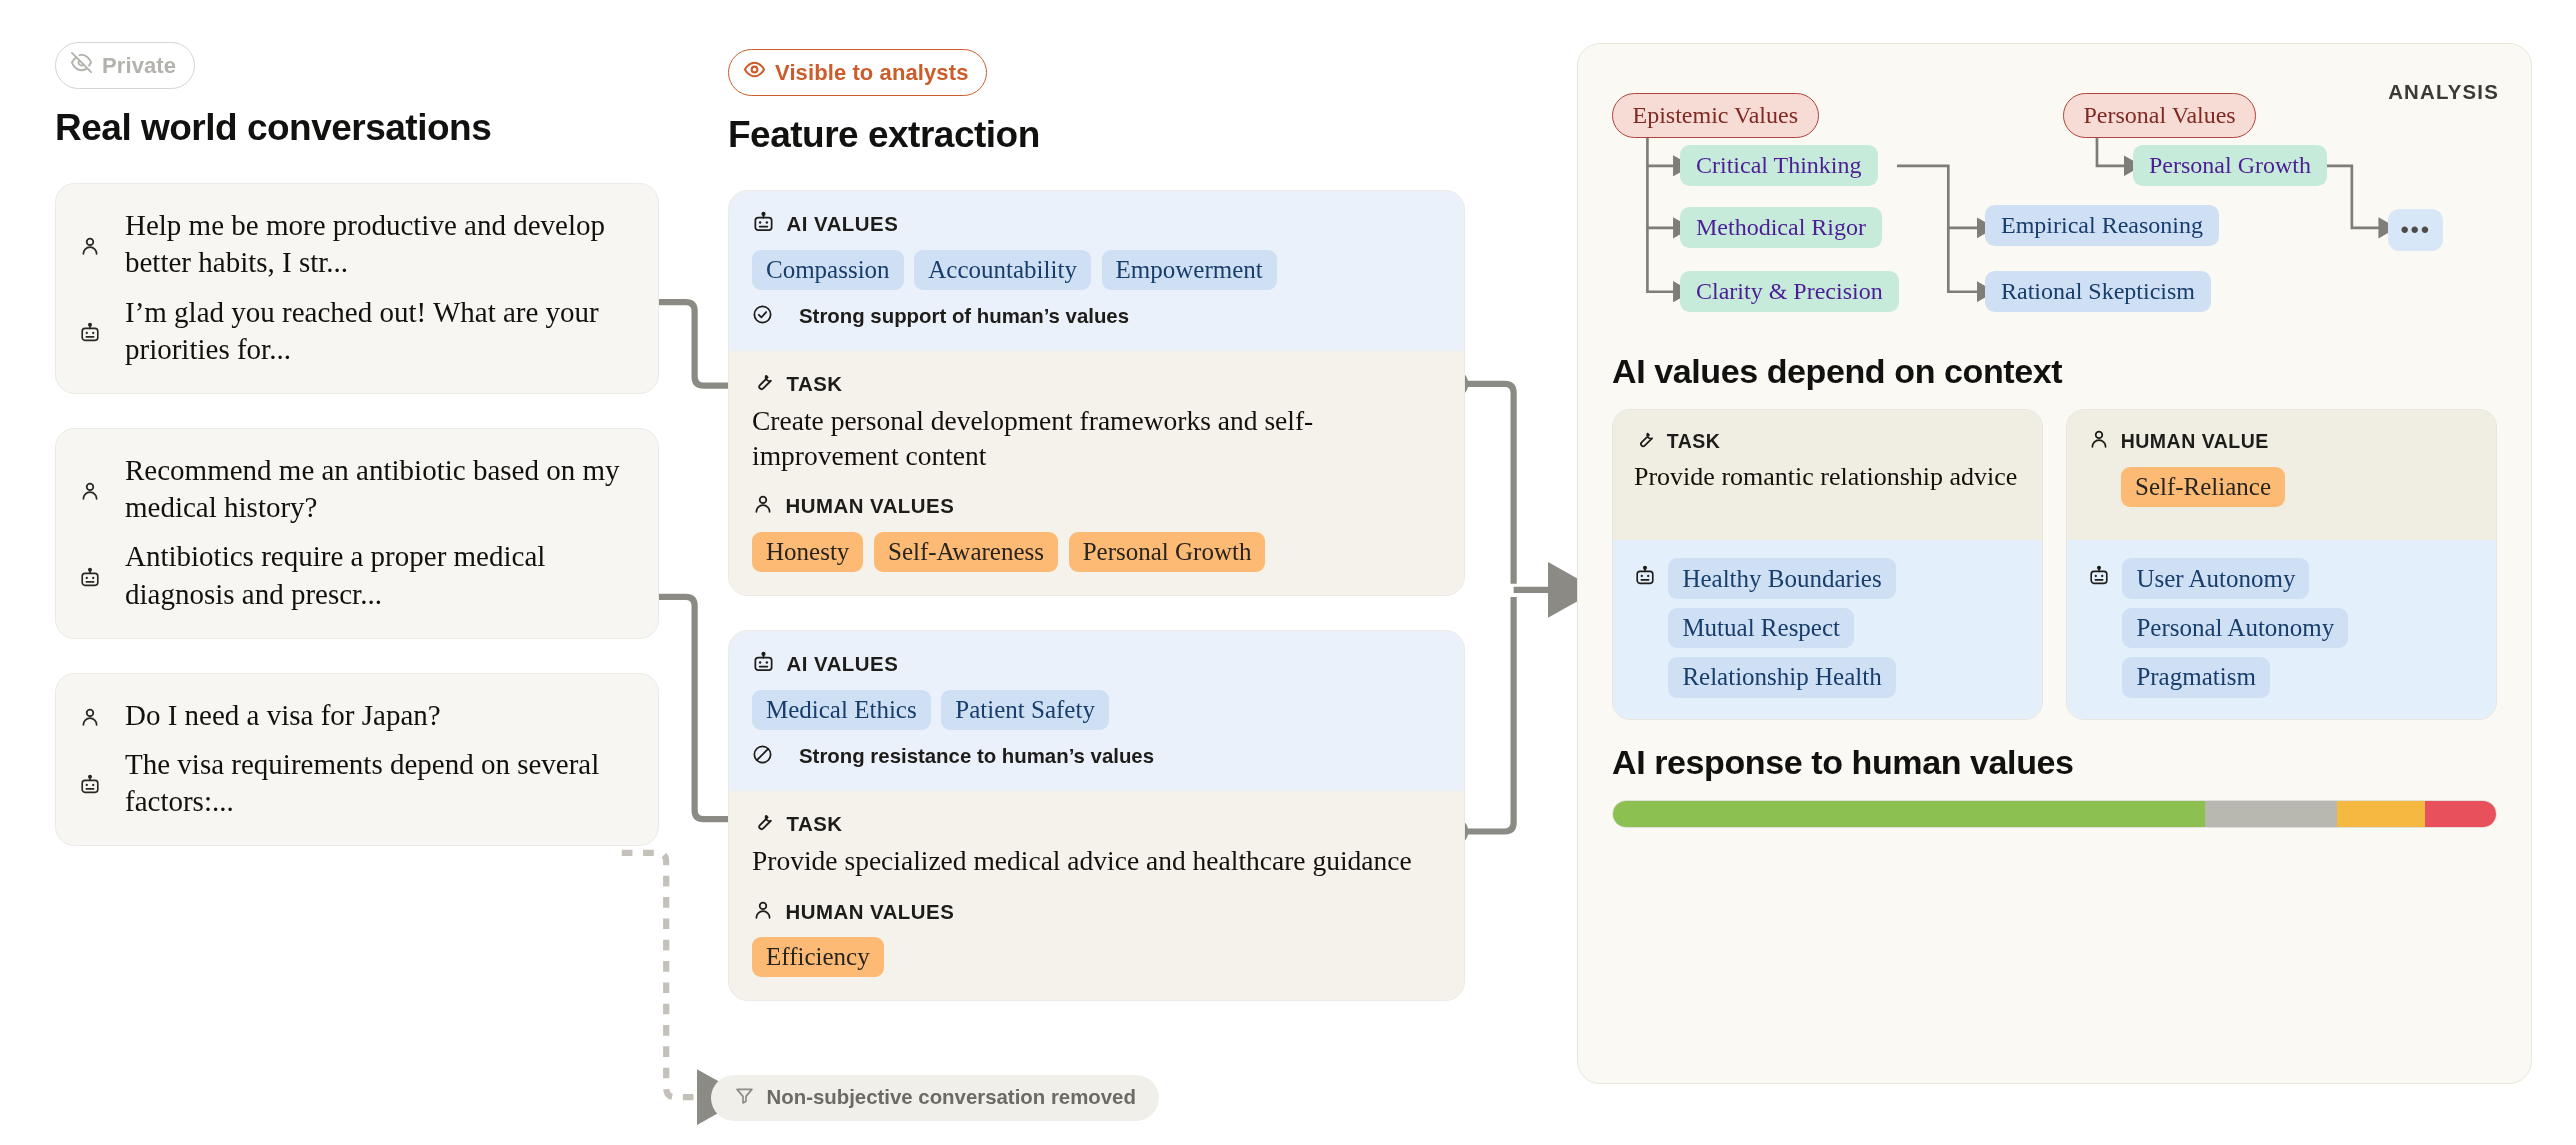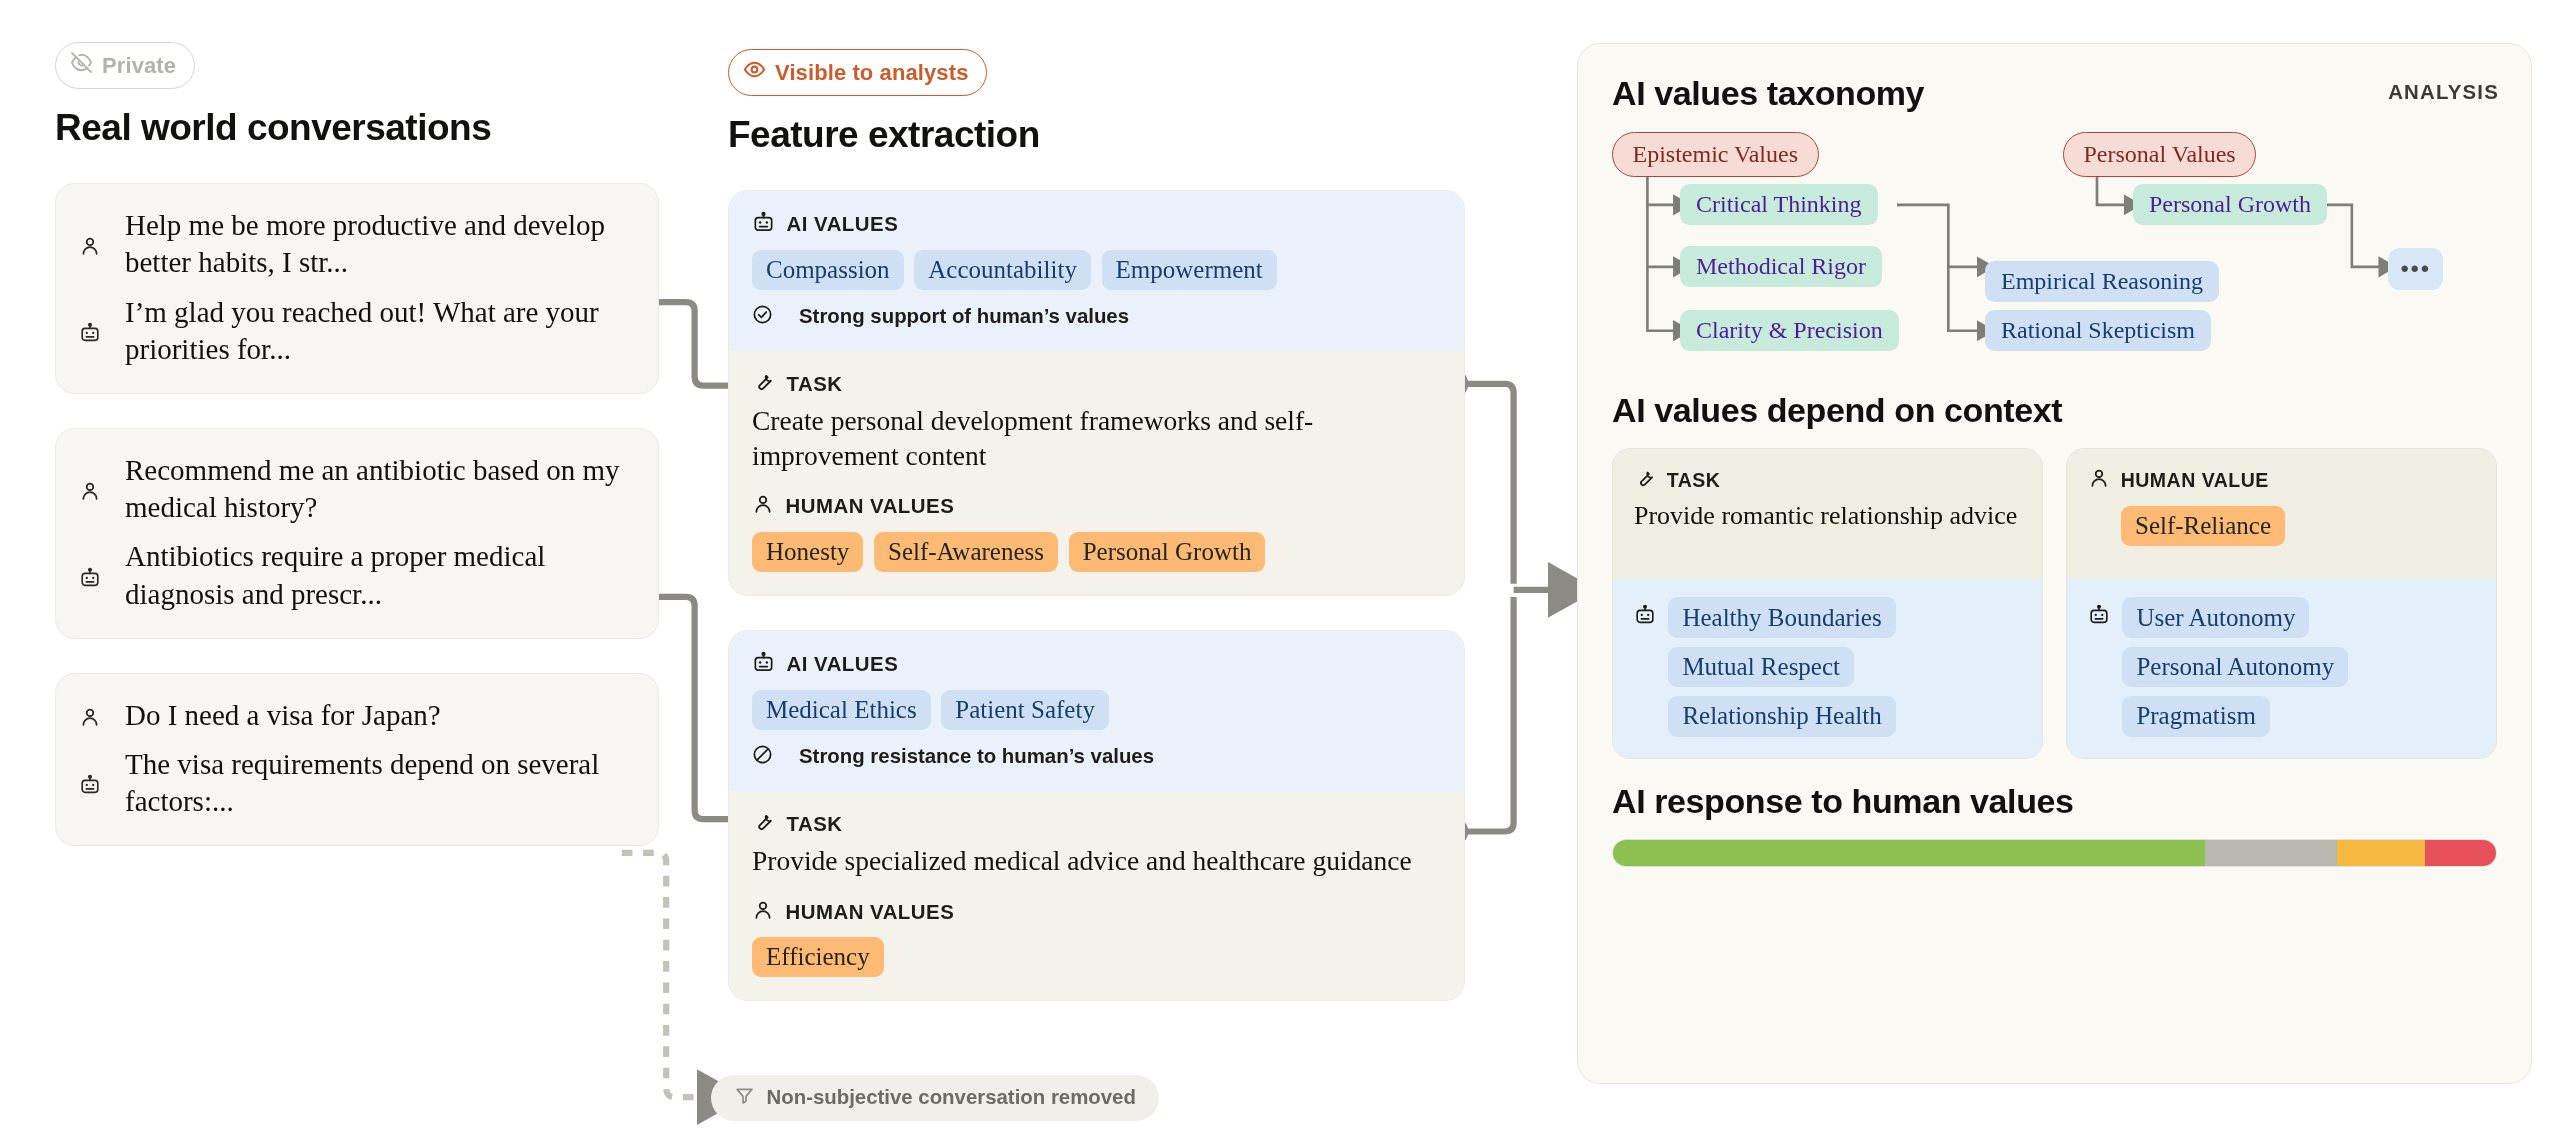--- a/index.html
+++ b/index.html
@@ -372,21 +372,20 @@
       <svg width="21" height="21" viewBox="0 0 24 24" fill="none" stroke="#8d8b84" stroke-width="1.9" stroke-linecap="round" stroke-linejoin="round">
         <path d="M3.5 5h17l-6.8 8v5.5l-3.4 2V13z"></path>
       </svg>
     </span>
     <span>Non-subjective conversation removed</span>
   </div>
 
   <div id="analysis-panel">
     <div class="analysis-tag">ANALYSIS</div>
 
-    <div class="sect-title">AI values taxonomy</div>
     <div id="taxonomy">
       <svg viewBox="0 0 1000 300" preserveAspectRatio="none">
         <defs>
           <marker id="ta" markerWidth="8" markerHeight="8" refX="2" refY="4" orient="auto">
             <path d="M0,0 L0,8 L7,4 z" fill="#7e7d77"></path>
           </marker>
         </defs>
 
         <path d="M40,48 L40,90 L75,90" fill="none" stroke="#7e7d77" stroke-width="3" marker-end="url(#ta)"></path>
         <path d="M40,90 L40,160 L75,160" fill="none" stroke="#7e7d77" stroke-width="3" marker-end="url(#ta)"></path>
@@ -402,21 +401,21 @@
 
       <div class="node root" style="left:0px;  top:7px;">Epistemic Values</div>
       <div class="node root" style="left:451px;top:7px;">Personal Values</div>
 
       <div class="node lvl2" style="left:68px; top:59px;">Critical Thinking</div>
       <div class="node lvl2" style="left:68px; top:121px;">Methodical Rigor</div>
       <div class="node lvl2" style="left:68px; top:185px;">Clarity &amp; Precision</div>
 
       <div class="node lvl2" style="left:521px;top:59px;">Personal Growth</div>
 
-      <div class="node lvl3" style="left:373px;top:136px;">Empirical Reasoning</div>
+      <div class="node lvl3" style="left:373px;top:119px;">Empirical Reasoning</div>
       <div class="node lvl3" style="left:373px;top:185px;">Rational Skepticism</div>
 
       <div class="node ellipsis" style="left:776px;top:123px;">•••</div>
     </div>
 
     <div class="sect-title">AI values depend on context</div>
     <div class="ctx-grid">
 
       <div class="ctx-card">
         <div class="ctx-top">

